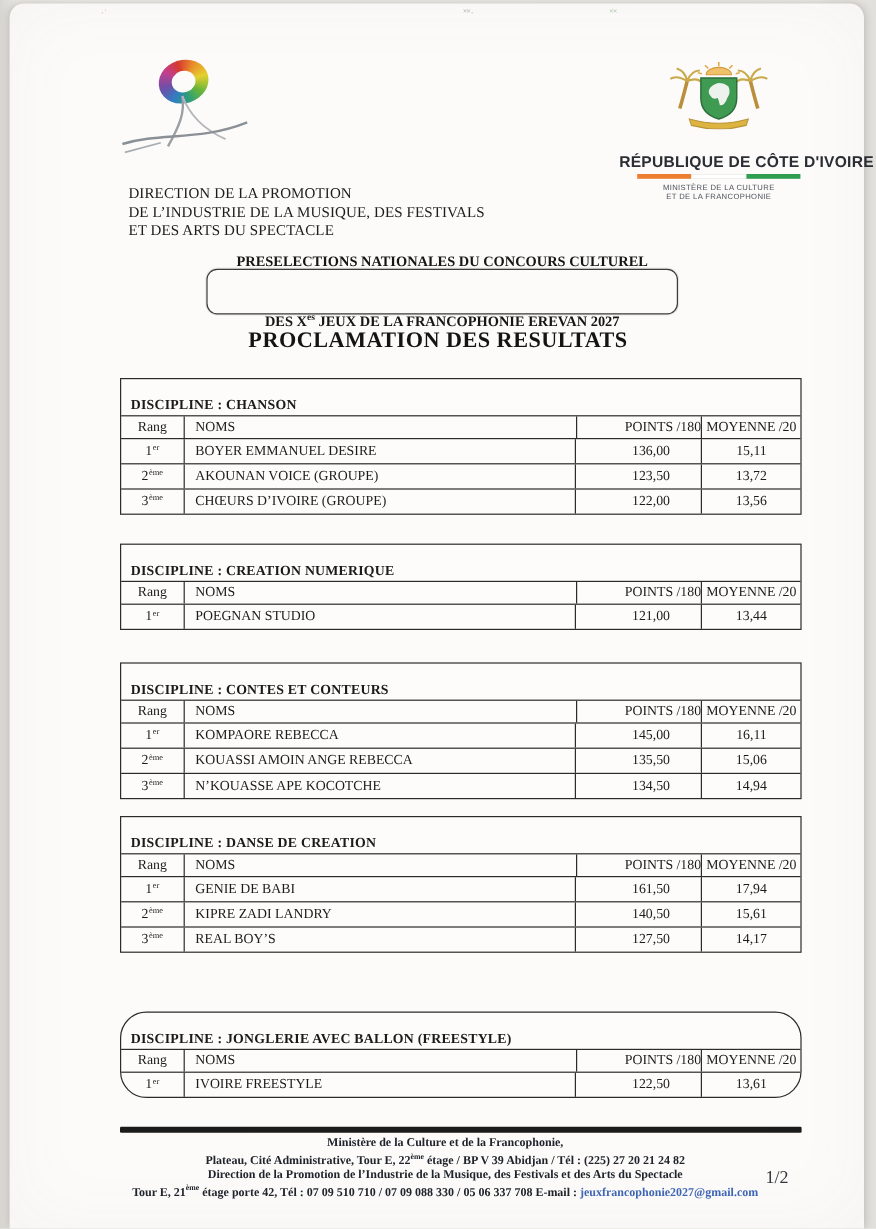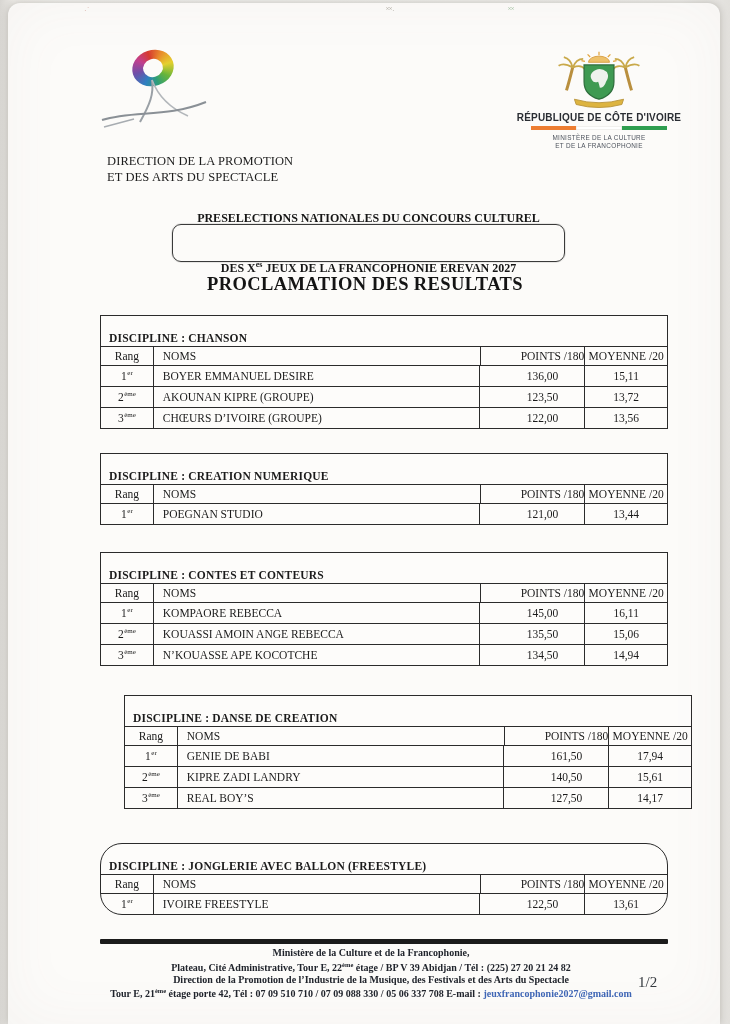--- a/index.html
+++ b/index.html
@@ -21,42 +21,42 @@
     background:conic-gradient(#d63a2f,#e98a2b,#e5d02e,#69b53a,#2e9e77,#2f7fc1,#6f4fa8,#c23f8e,#d63a2f);
     transform:rotate(-18deg);}
   .fr-ring::after{content:'';position:absolute;left:11px;top:9px;right:11px;bottom:9px;background:#fcfbf9;border-radius:50%;}
   .fr-swoosh{position:absolute;left:0;top:26px;}
   .fr-text{position:absolute;left:2px;top:106px;width:96px;text-align:center;
     font-family:"Liberation Sans","DejaVu Sans",sans-serif;}
   .fr-title{font-size:9.5px;font-weight:bold;line-height:10px;color:#23262b;letter-spacing:.2px;}
   .fr-sub{margin-top:2px;padding:2px 0;border-top:1px solid #9aa0a6;border-bottom:1px solid #b8bdc2;
     font-size:5.3px;color:#7c838b;letter-spacing:.4px;}
   .ci-logo{position:absolute;left:516px;top:50px;width:166px;text-align:center;}
-  .ci-country{font-family:"Liberation Sans","DejaVu Sans",sans-serif;font-size:10px;font-weight:bold;
-    color:#2a2d33;letter-spacing:.2px;margin-top:0;white-space:nowrap;}
+  .ci-country{font-family:"Liberation Sans","DejaVu Sans",sans-serif;font-size:13px;font-weight:bold;
+    color:#2a2d33;letter-spacing:.2px;margin-top:14px;white-space:nowrap;}
   .ci-flag{width:136px;height:4px;margin:3px auto 4px;display:flex;}
   .ci-flag span{flex:1;height:100%;}
   .ci-flag .f-white{background:#fff;box-shadow:inset 0 0 0 .5px #e3e1dc;}
   .ci-ministry{font-family:"Liberation Sans","DejaVu Sans",sans-serif;font-size:6.4px;line-height:8px;
     color:#4c525c;letter-spacing:.3px;}
   .direction{position:absolute;left:107px;top:154px;font-size:12.5px;line-height:15.5px;color:#1c1c1c;letter-spacing:.1px;}
   
   .title-box{position:absolute;left:172px;top:224px;width:391px;height:36px;
     border:1.6px solid #3a3a3a;border-radius:9px;display:flex;flex-direction:column;justify-content:center;
     text-align:center;font-weight:bold;font-size:12px;line-height:15px;color:#161616;box-shadow:0 0 0 1px rgba(80,80,80,.12);gap:31px;}
   .main-title{position:absolute;left:100px;top:274px;width:530px;text-align:center;
     font-weight:bold;font-size:18.5px;letter-spacing:.4px;color:#141414;}
   
   .tables-host{position:absolute;left:100px;top:0;width:568px;height:1024px;}
   .rtable{position:absolute;left:0;width:568px;border:1.6px solid #2b2b2b;background:rgba(255,255,255,.25);
     box-sizing:border-box;font-size:11.5px;color:#1b1b1b;}
   .rtable:nth-of-type(1){top:315px;}
   .rtable:nth-of-type(2){top:453px;}
   .rtable:nth-of-type(3){top:552px;}
-  .rtable:nth-of-type(4){top:695px;margin-left:24px;}
+  .rtable:nth-of-type(4){top:680px;}
   .rtable:nth-of-type(5){top:843px;border-radius:22px;}
   .t-disc{height:28px;display:flex;align-items:flex-end;padding:0 0 2px 8px;font-weight:bold;letter-spacing:.2px;}
   .t-row{display:flex;border-top:1.4px solid #2b2b2b;height:18px;}
   .t-row.t-data{height:20px;}
   .cell{box-sizing:border-box;display:flex;align-items:center;overflow:hidden;white-space:nowrap;}
   .cell + .cell{border-left:1.4px solid #2b2b2b;}
   .c-rank{width:52px;justify-content:center;}
   .c-name{width:328px;padding-left:9px;}
   .c-pts{width:105px;justify-content:flex-end;padding-right:26px;padding-left:40px;}
   .c-avg{width:83px;justify-content:center;}
@@ -110,20 +110,21 @@
     <span class="f-green" style="background: rgb(47, 158, 80);"></span>
   </div>
   <div class="ci-ministry">
     <div>MINISTÈRE DE LA CULTURE</div>
     <div>ET DE LA FRANCOPHONIE</div>
   </div>
 </div>
 
 <div class="direction">
   <div>DIRECTION DE LA PROMOTION</div>
+  <div>DE L’INDUSTRIE DE LA MUSIQUE, DES FESTIVALS</div>
   <div>ET DES ARTS DU SPECTACLE</div>
 </div>
 
 <div class="title-box">
   <div>PRESELECTIONS NATIONALES DU CONCOURS CULTUREL</div>
   <div><span>DES X</span><sup style="font-size:8px;">es</sup><span> JEUX DE LA FRANCOPHONIE EREVAN 2027</span></div>
 </div>
 
 <div class="main-title">PROCLAMATION DES RESULTATS</div>
 
@@ -137,21 +138,21 @@
         <div class="cell c-avg">MOYENNE /20</div>
       </div>
       <div class="t-row t-data">
         <div class="cell c-rank">1<span class="rank-sup">er</span></div>
         <div class="cell c-name">BOYER EMMANUEL DESIRE</div>
         <div class="cell c-pts">136,00</div>
         <div class="cell c-avg">15,11</div>
       </div>
       <div class="t-row t-data">
         <div class="cell c-rank">2<span class="rank-sup">ème</span></div>
-        <div class="cell c-name">AKOUNAN KIPRE (GROUPE)</div>
+        <div class="cell c-name">AKOUNAN VOICE (GROUPE)</div>
         <div class="cell c-pts">123,50</div>
         <div class="cell c-avg">13,72</div>
       </div>
       <div class="t-row t-data">
         <div class="cell c-rank">3<span class="rank-sup">ème</span></div>
         <div class="cell c-name">CHŒURS D’IVOIRE (GROUPE)</div>
         <div class="cell c-pts">122,00</div>
         <div class="cell c-avg">13,56</div>
       </div>
     </div>

